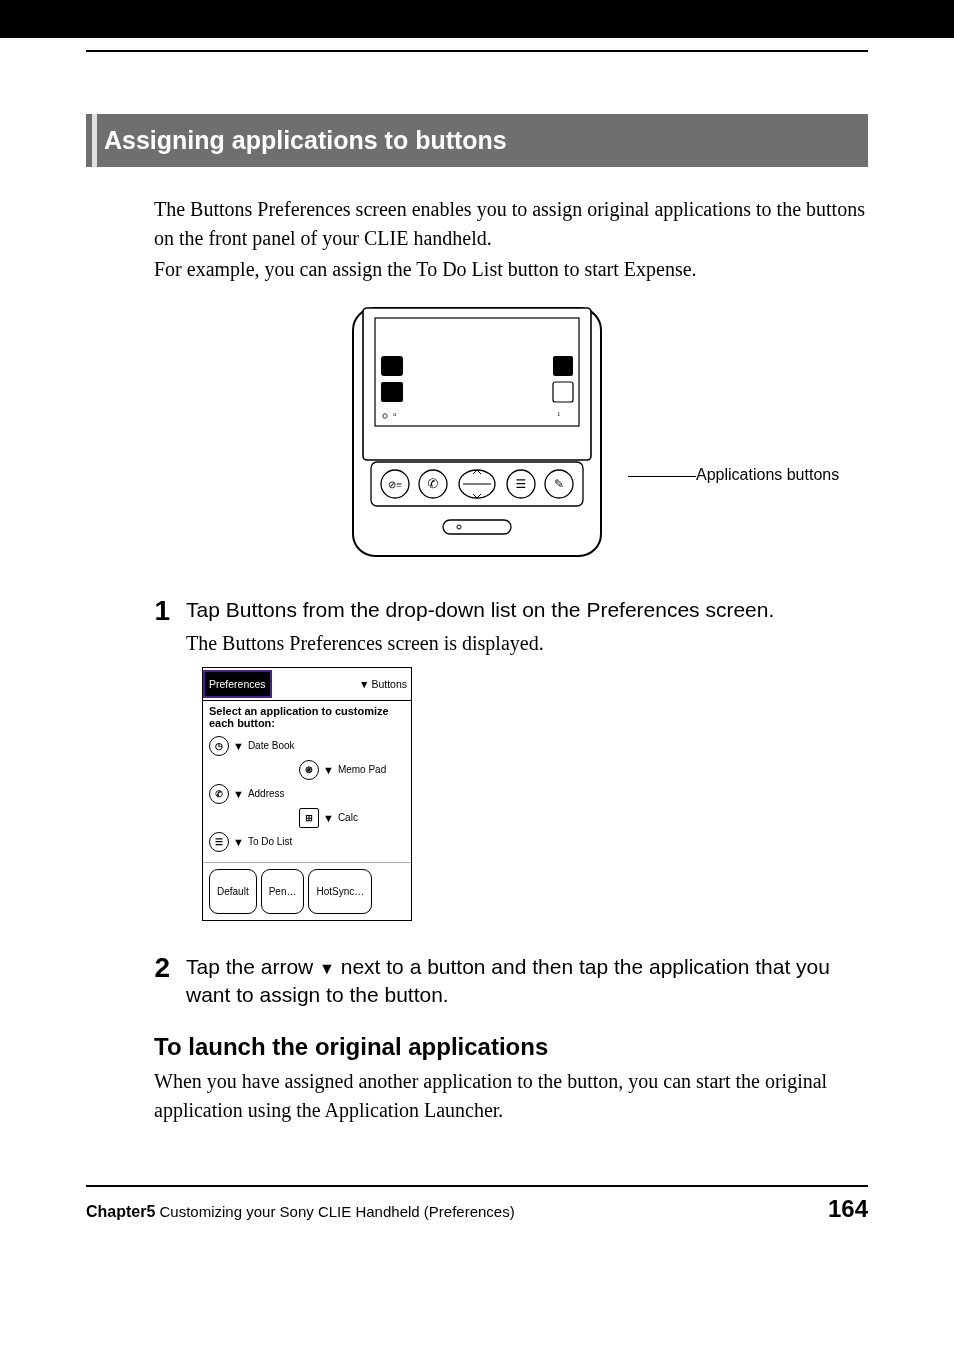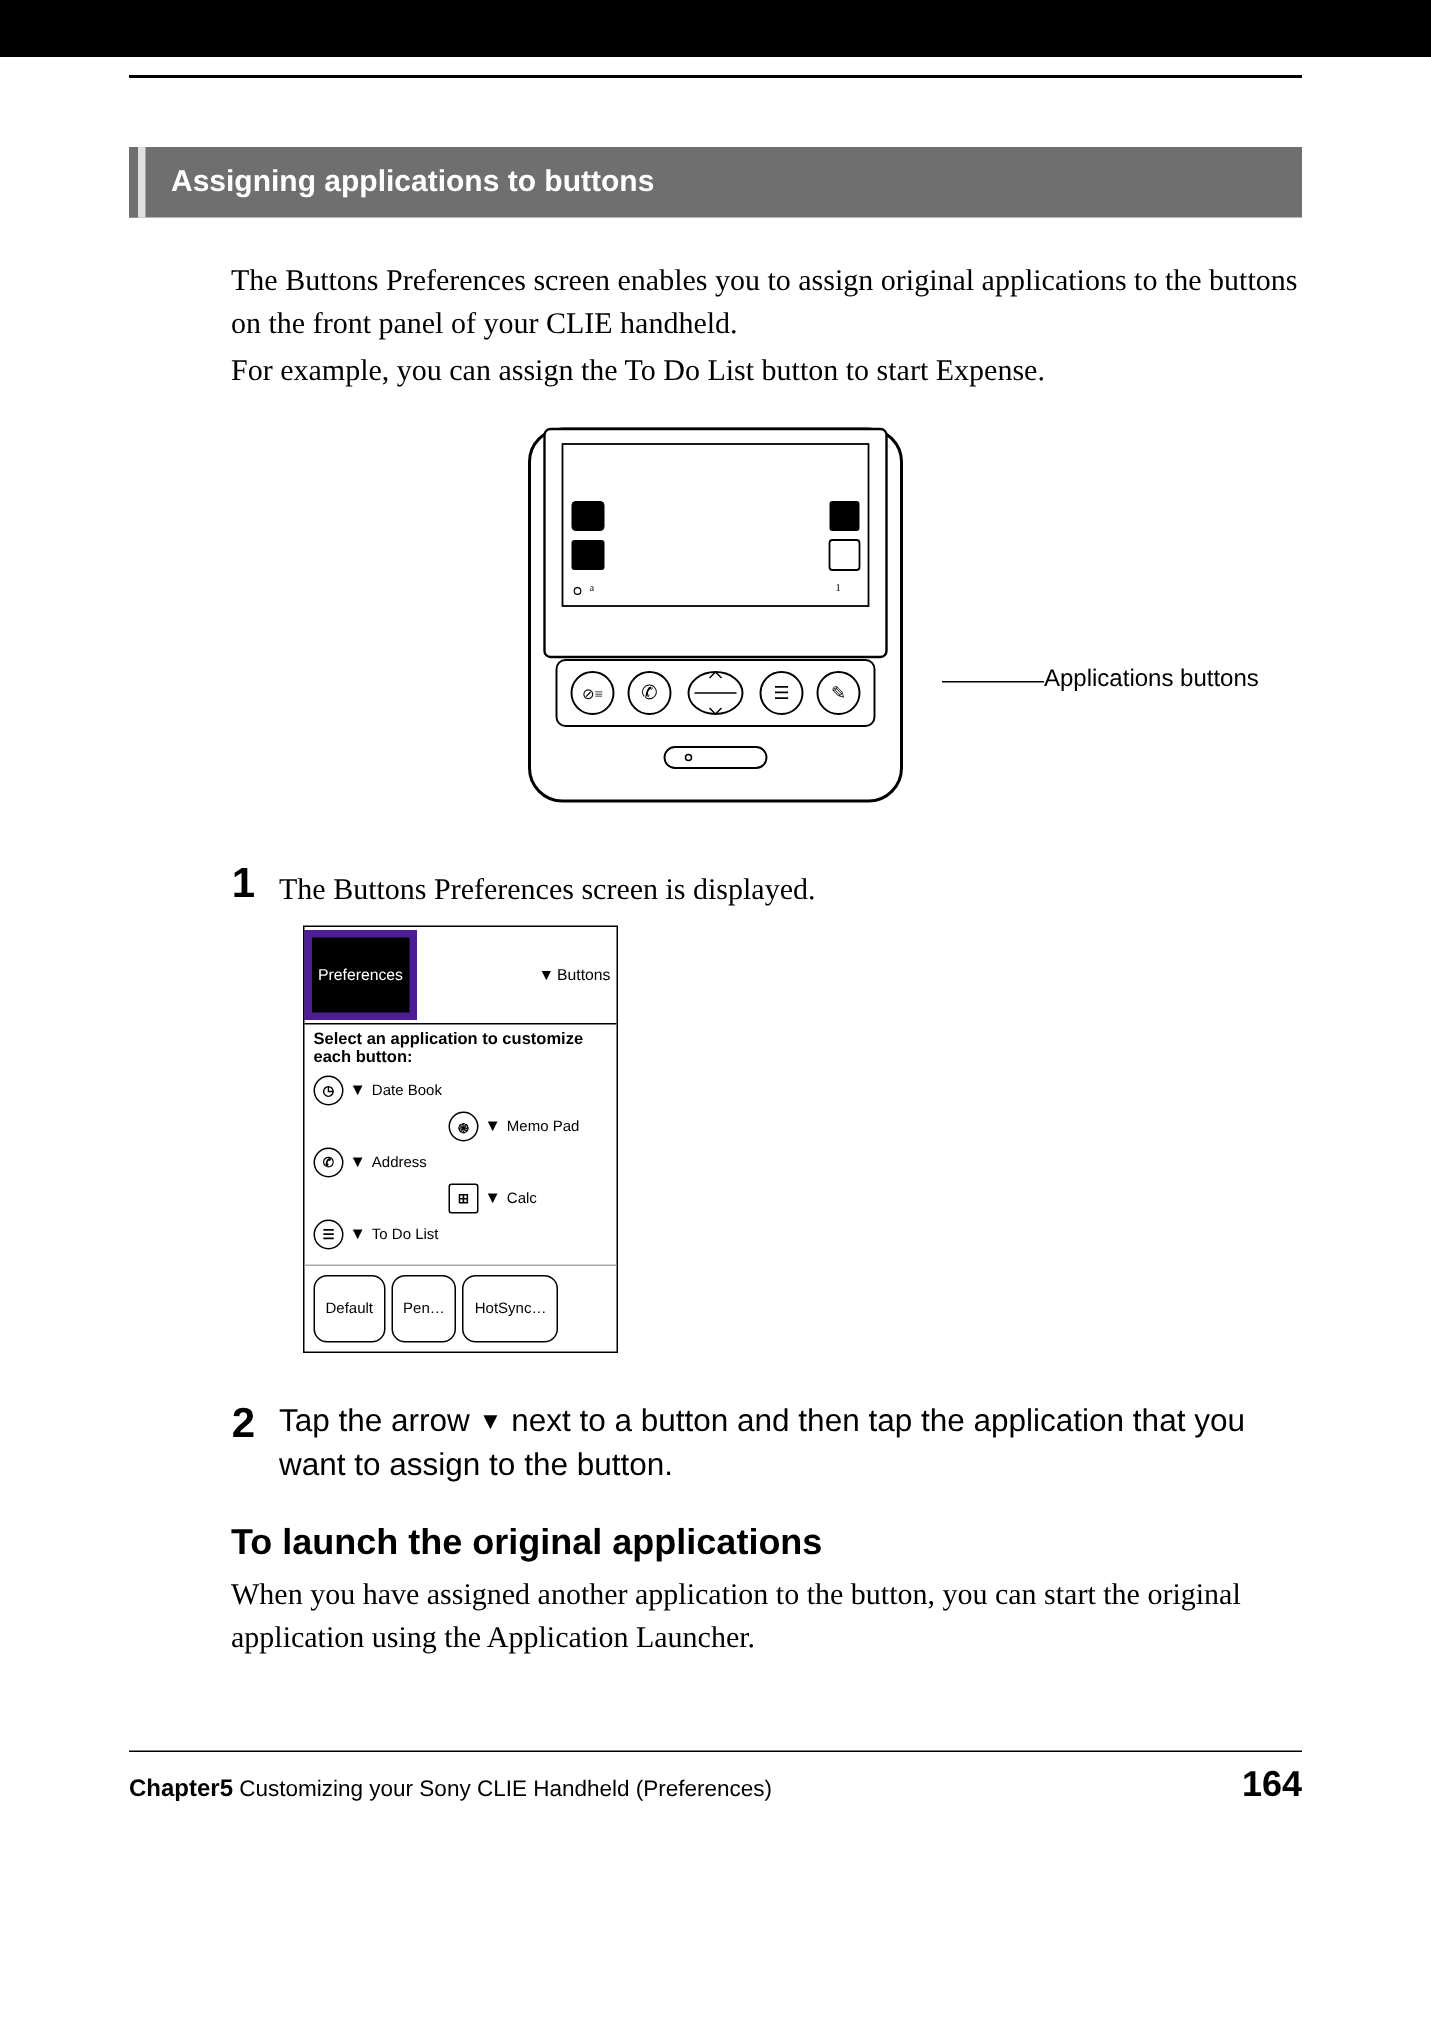--- a/index.html
+++ b/index.html
@@ -29,23 +29,23 @@
     font-weight: 900;
     font-size: 38px;
     margin-top: 36px;
     letter-spacing: 0.2px;
   }
   .section-bar {
     background: #6f6f6f;
     color: #fff;
     font-family: Arial, sans-serif;
     font-weight: bold;
-    font-size: 20px;
-    padding: 12px 14px 12px 22px;
-    margin-top: 46px;
+    font-size: 25px;
+    padding: 12px 14px 12px 12px;
+    margin-top: 62px;
     border-left: 6px solid #6f6f6f;
     position: relative;
   }
   .section-bar::before {
     content: "";
     position: absolute;
     left: 0; top: 0; bottom: 0;
     width: 5px;
     background: #e0e0e0;
   }
@@ -118,22 +118,22 @@
   .palm-titlebar {
     display: flex;
     justify-content: space-between;
     align-items: center;
     padding: 2px 4px 2px 0;
     border-bottom: 1px solid #000;
   }
   .palm-title-left {
     background: #000;
     color: #fff;
-    padding: 19px 4px;
-    border: 5px solid #4c1d95;
+    padding: 6px 4px;
+    border: 2px solid #4c1d95;
     font-size: 10.5px;
   }
   .palm-title-right {
     font-size: 10.5px;
     display: flex;
     align-items: center;
     gap: 2px;
   }
   .palm-body {
     padding: 4px 6px 6px 6px;
@@ -252,20 +252,21 @@
       <rect x="96" y="214" width="68" height="14" rx="7" fill="#fff" stroke="#000" stroke-width="1.3"></rect>
       <circle cx="112" cy="221" r="2" fill="none" stroke="#000" stroke-width="1"></circle>
     </svg>
     <div class="callout-line"></div>
     <div class="callout">Applications buttons</div>
   </div>
 
   <div class="step-row">
     <div class="step-num">1</div>
     <div class="step-body">
+      <div class="step-head">Tap Buttons from the drop-down list on the Preferences screen.</div>
       <div class="step-note">The Buttons Preferences screen is displayed.</div>
     </div>
   </div>
 
   <div class="screenshot-wrap">
     <div class="palm-screen">
       <div class="palm-titlebar">
         <span class="palm-title-left">Preferences</span>
         <span class="palm-title-right">
           <span>▼</span>

